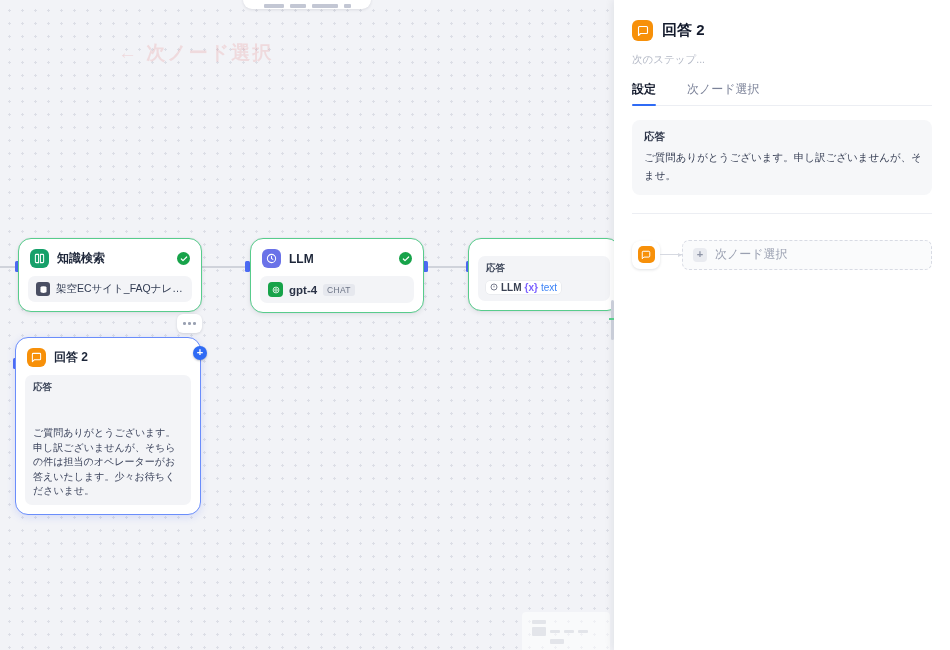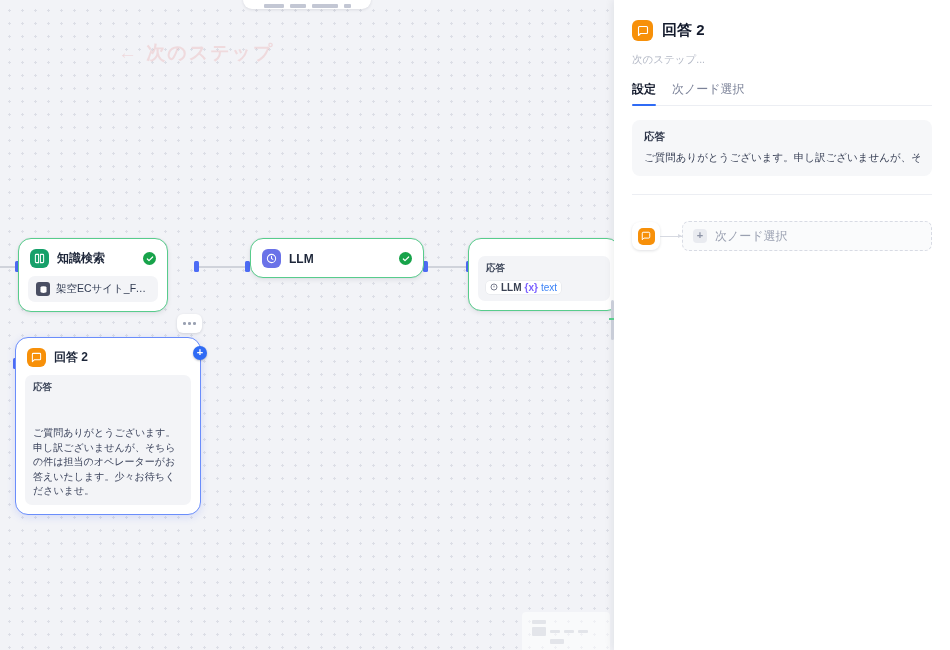--- a/index.html
+++ b/index.html
@@ -193,21 +193,21 @@
   .p-title-row { display: flex; align-items: center; gap: 9px; }
   .p-ico {
     width: 21px; height: 21px; border-radius: 6px; background: #f79009;
     display: flex; align-items: center; justify-content: center; flex:0 0 auto;
   }
   .p-title { font-size: 15px; font-weight: 700; color: #141b2d; }
   .p-desc {
     margin-top: 12px; font-size: 10.5px; color: #b4b9c6;
   }
   .p-tabs {
-    margin-top: 14px; display: flex; gap: 16px;
+    margin-top: 14px; display: flex; gap: 31px;
     border-bottom: 1px solid #eceef3;
   }
   .p-tab {
     font-size: 12px; padding-bottom: 7px; cursor: pointer;
     color: #7b8298; position: relative;
   }
   .p-tab.active { color: #141b2d; font-weight: 700; }
   .p-tab.active::after {
     content: ""; position: absolute; left: 0; right: 0; bottom: -1px;
     height: 2px; background: #2f6bf5; border-radius: 2px;
@@ -268,34 +268,34 @@
       <span class="tb-icon blue" style="width:7px"></span>
       <span class="tb-icon blue" style="width:24px"></span>
       <span class="tb-icon" style="width:9px"></span>
       <span class="tb-icon" style="width:9px"></span>
     </div>
     <div id="toolbar-far-right">
       <span class="tb-icon" style="width:9px"></span>
       <span class="tb-icon" style="width:11px"></span>
     </div>
 
-    <div id="annotation">← 次のステップ</div>
+    <div id="annotation">← 次ノード選択</div>
     <div id="annotation2">応答</div>
 
     <div class="edge" style="left:0px;  top:266px; width:22px;"></div>
     <div class="edge" style="left:196px;top:266px; width:54px;"></div>
     <div class="edge" style="left:424px;top:266px; width:44px;"></div>
     <div class="port" style="left:15px; top:261px;"></div>
     <div class="port" style="left:194px;top:261px;"></div>
     <div class="port" style="left:245px;top:261px;"></div>
     <div class="port" style="left:423px;top:261px;"></div>
     <div class="port" style="left:466px;top:261px;"></div>
     <div class="port" style="left:13px; top:358px;"></div>
 
-    <div class="node ok" style="left:18px; top:238px; width:150px;">
+    <div class="node ok" style="left:18px; top:238px; width:184px;">
       <div class="node-head">
         <span class="node-ico ico-green">
           <svg width="11" height="11" viewBox="0 0 24 24" fill="none" stroke="#fff" stroke-width="2.2" stroke-linecap="round" stroke-linejoin="round">
             <path d="M3 5a2 2 0 0 1 2-2h5v18H5a2 2 0 0 1-2-2z"></path>
             <path d="M21 5a2 2 0 0 0-2-2h-5v18h5a2 2 0 0 0 2-2z"></path>
           </svg>
         </span>
         <span class="node-title">知識検索</span>
         <span class="node-status">
           <svg width="8" height="8" viewBox="0 0 24 24" fill="none" stroke="#fff" stroke-width="3.6" stroke-linecap="round" stroke-linejoin="round">
@@ -324,20 +324,32 @@
             <circle cx="12" cy="12" r="9"></circle>
               <path d="M12 7v5l3 2"></path>
           </svg>
         </span>
         <span class="node-title">LLM</span>
         <span class="node-status">
           <svg width="8" height="8" viewBox="0 0 24 24" fill="none" stroke="#fff" stroke-width="3.6" stroke-linecap="round" stroke-linejoin="round">
               <path d="M20 6 9 17l-5-5"></path>
             </svg>
         </span>
+      </div>
+      <div class="node-body">
+        <div class="chip-row">
+          <span class="model-ico">
+            <svg width="10" height="10" viewBox="0 0 24 24" fill="none" stroke="#fff" stroke-width="2">
+                <circle cx="12" cy="12" r="7"></circle>
+                <circle cx="12" cy="12" r="3"></circle>
+              </svg>
+          </span>
+          <span class="model-name">gpt-4</span>
+          <span class="model-badge">CHAT</span>
+        </div>
       </div>
     </div>
 
     <div class="node ok" style="left:468px; top:238px; width:152px; overflow:hidden;">
       <div class="node-body">
         <div class="body-label">応答</div>
         <div class="varchip">
           <svg width="8" height="8" viewBox="0 0 24 24" fill="none" stroke="#5b6175" stroke-width="2.4">
               <circle cx="12" cy="12" r="9"></circle>
               <path d="M12 8v5"></path>
@@ -402,20 +414,21 @@
         <div class="p-tab active">設定</div>
         <div class="p-tab">次ノード選択</div>
       </div>
     </div>
 
     <div class="p-section">
       <div class="resp-box">
         <div class="resp-label">応答</div>
         <div class="resp-text">
           <span class="l2">ご質問ありがとうございます。申し訳ございませんが、そちらの件は担当のオペレータ</span>
+          <span class="l2">ませ。</span>
         </div>
       </div>
       <div class="p-divider"></div>
     </div>
 
     <div class="p-section" style="padding-top:14px;">
       <div class="ns-row">
         <span class="ns-ico-wrap">
           <span class="ns-ico">
             <svg width="10" height="10" viewBox="0 0 24 24" fill="none" stroke="#fff" stroke-width="2.4" stroke-linecap="round" stroke-linejoin="round">

